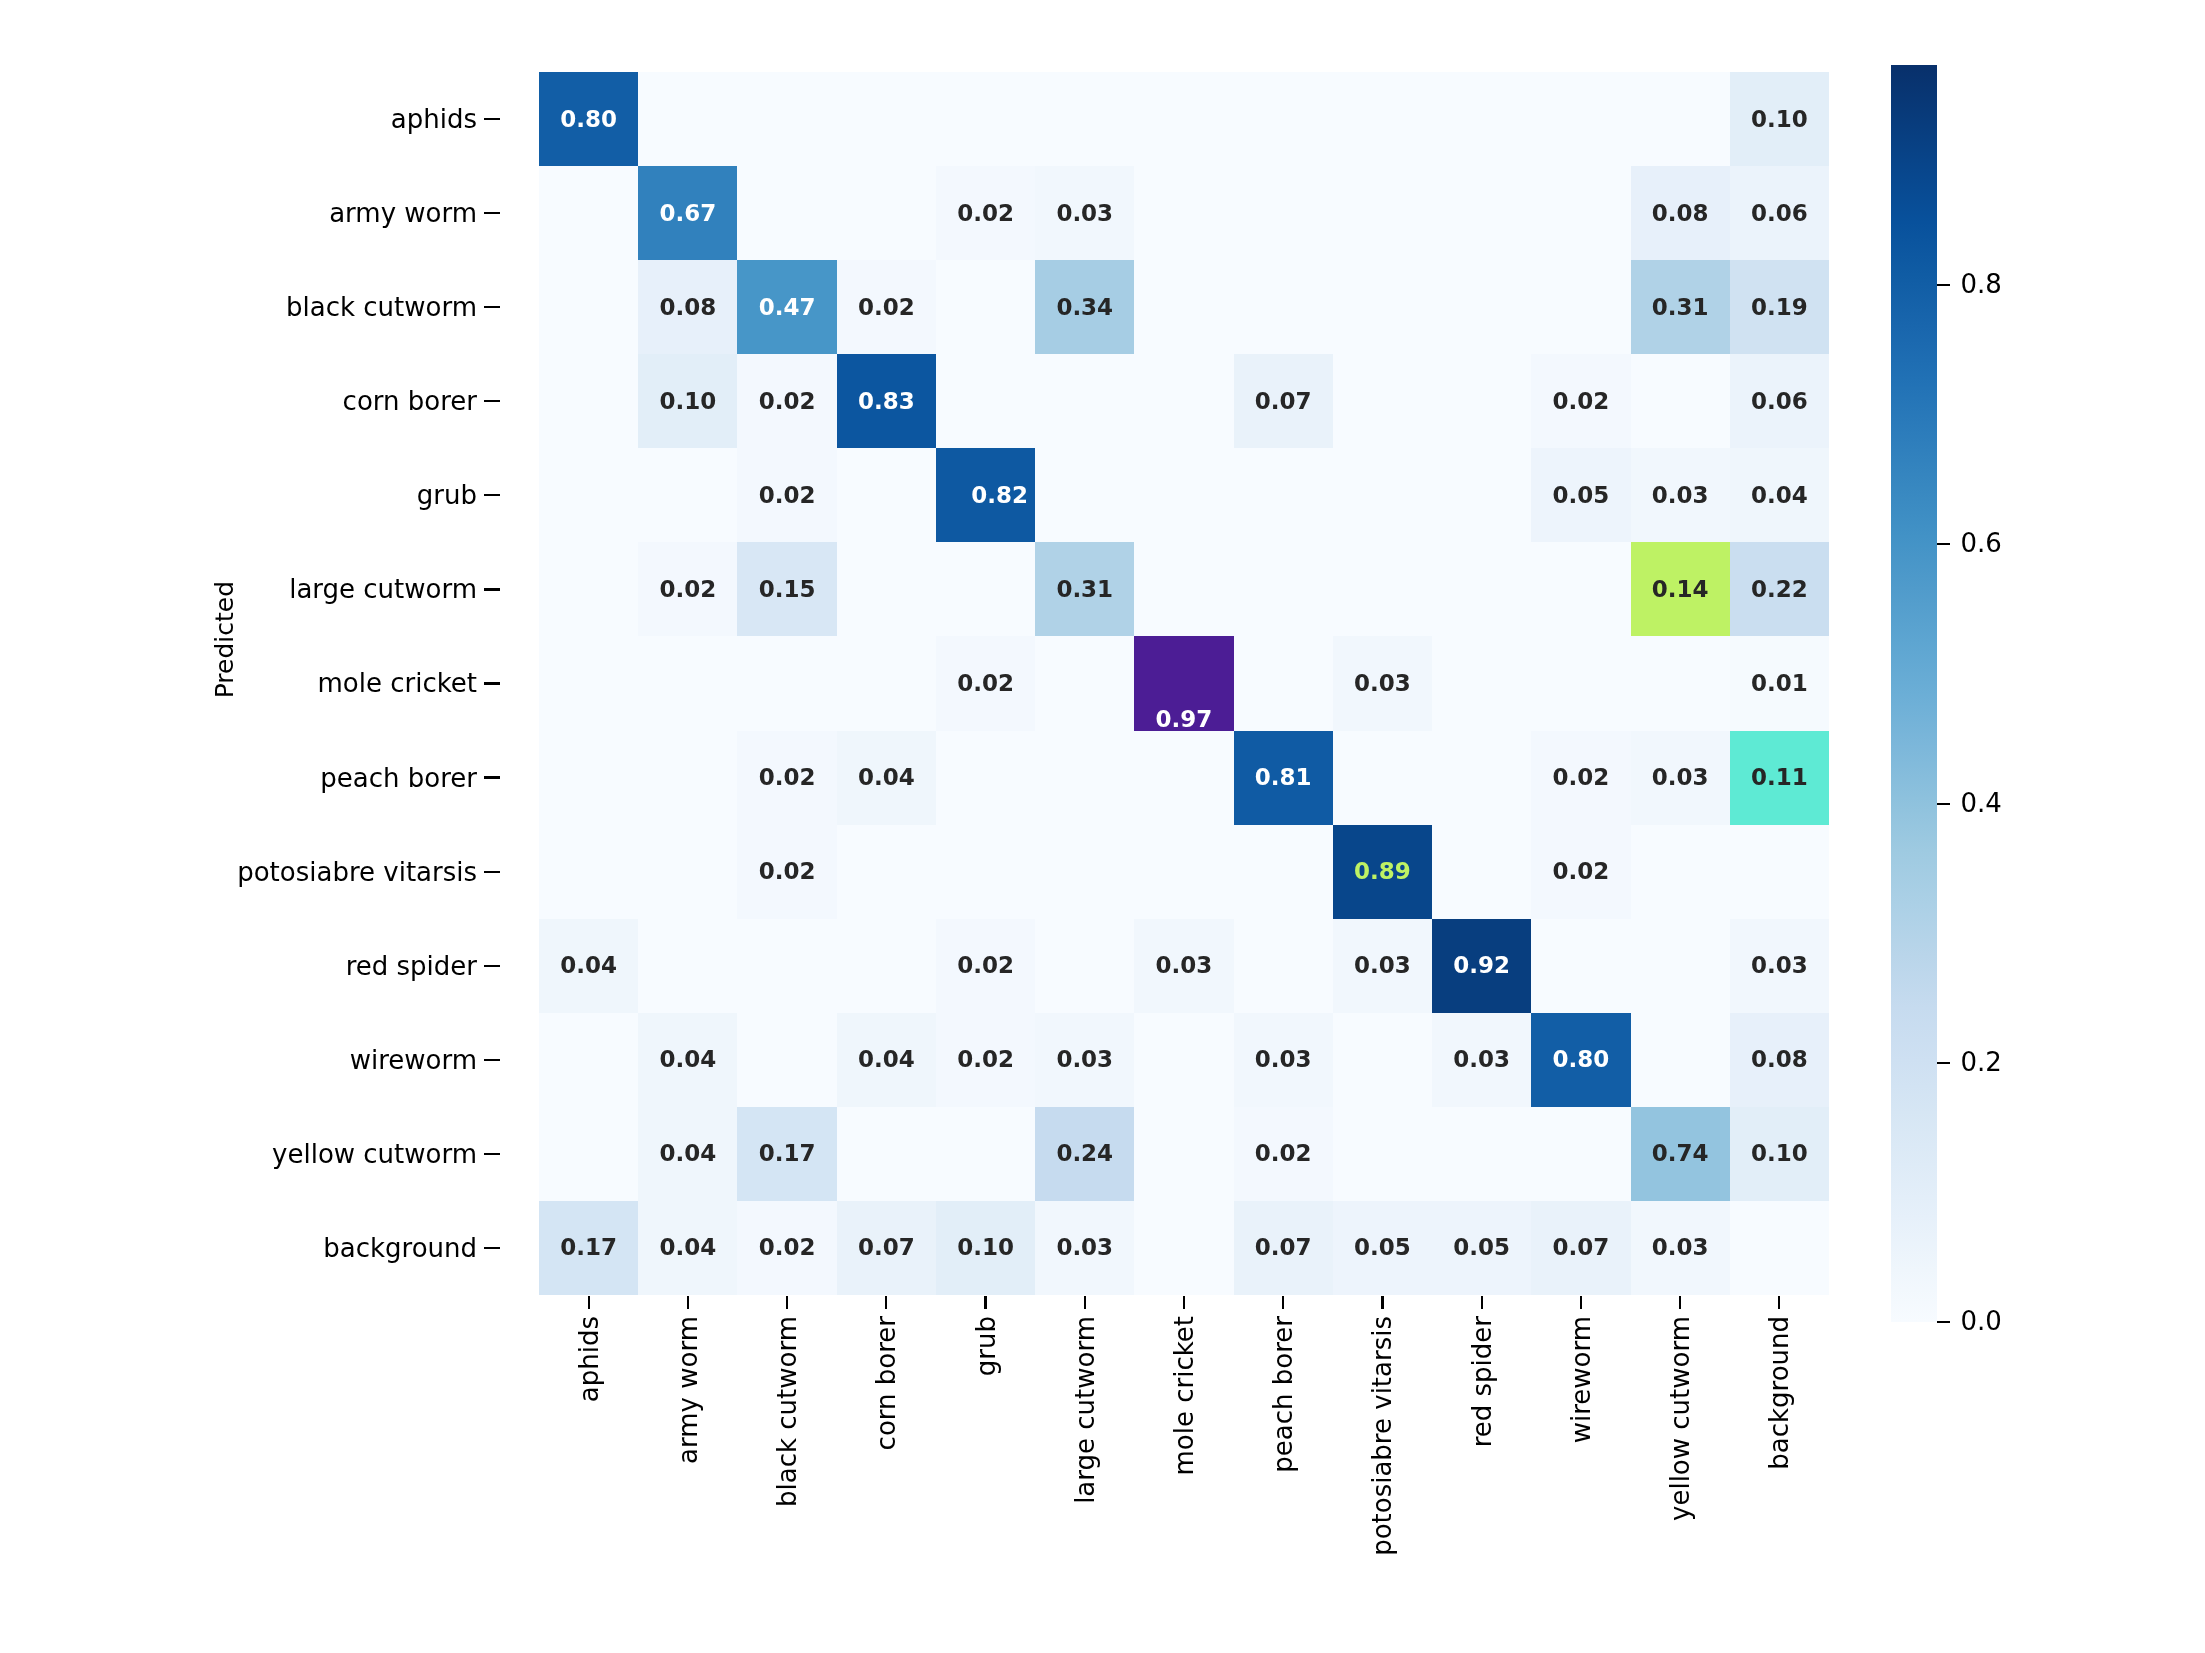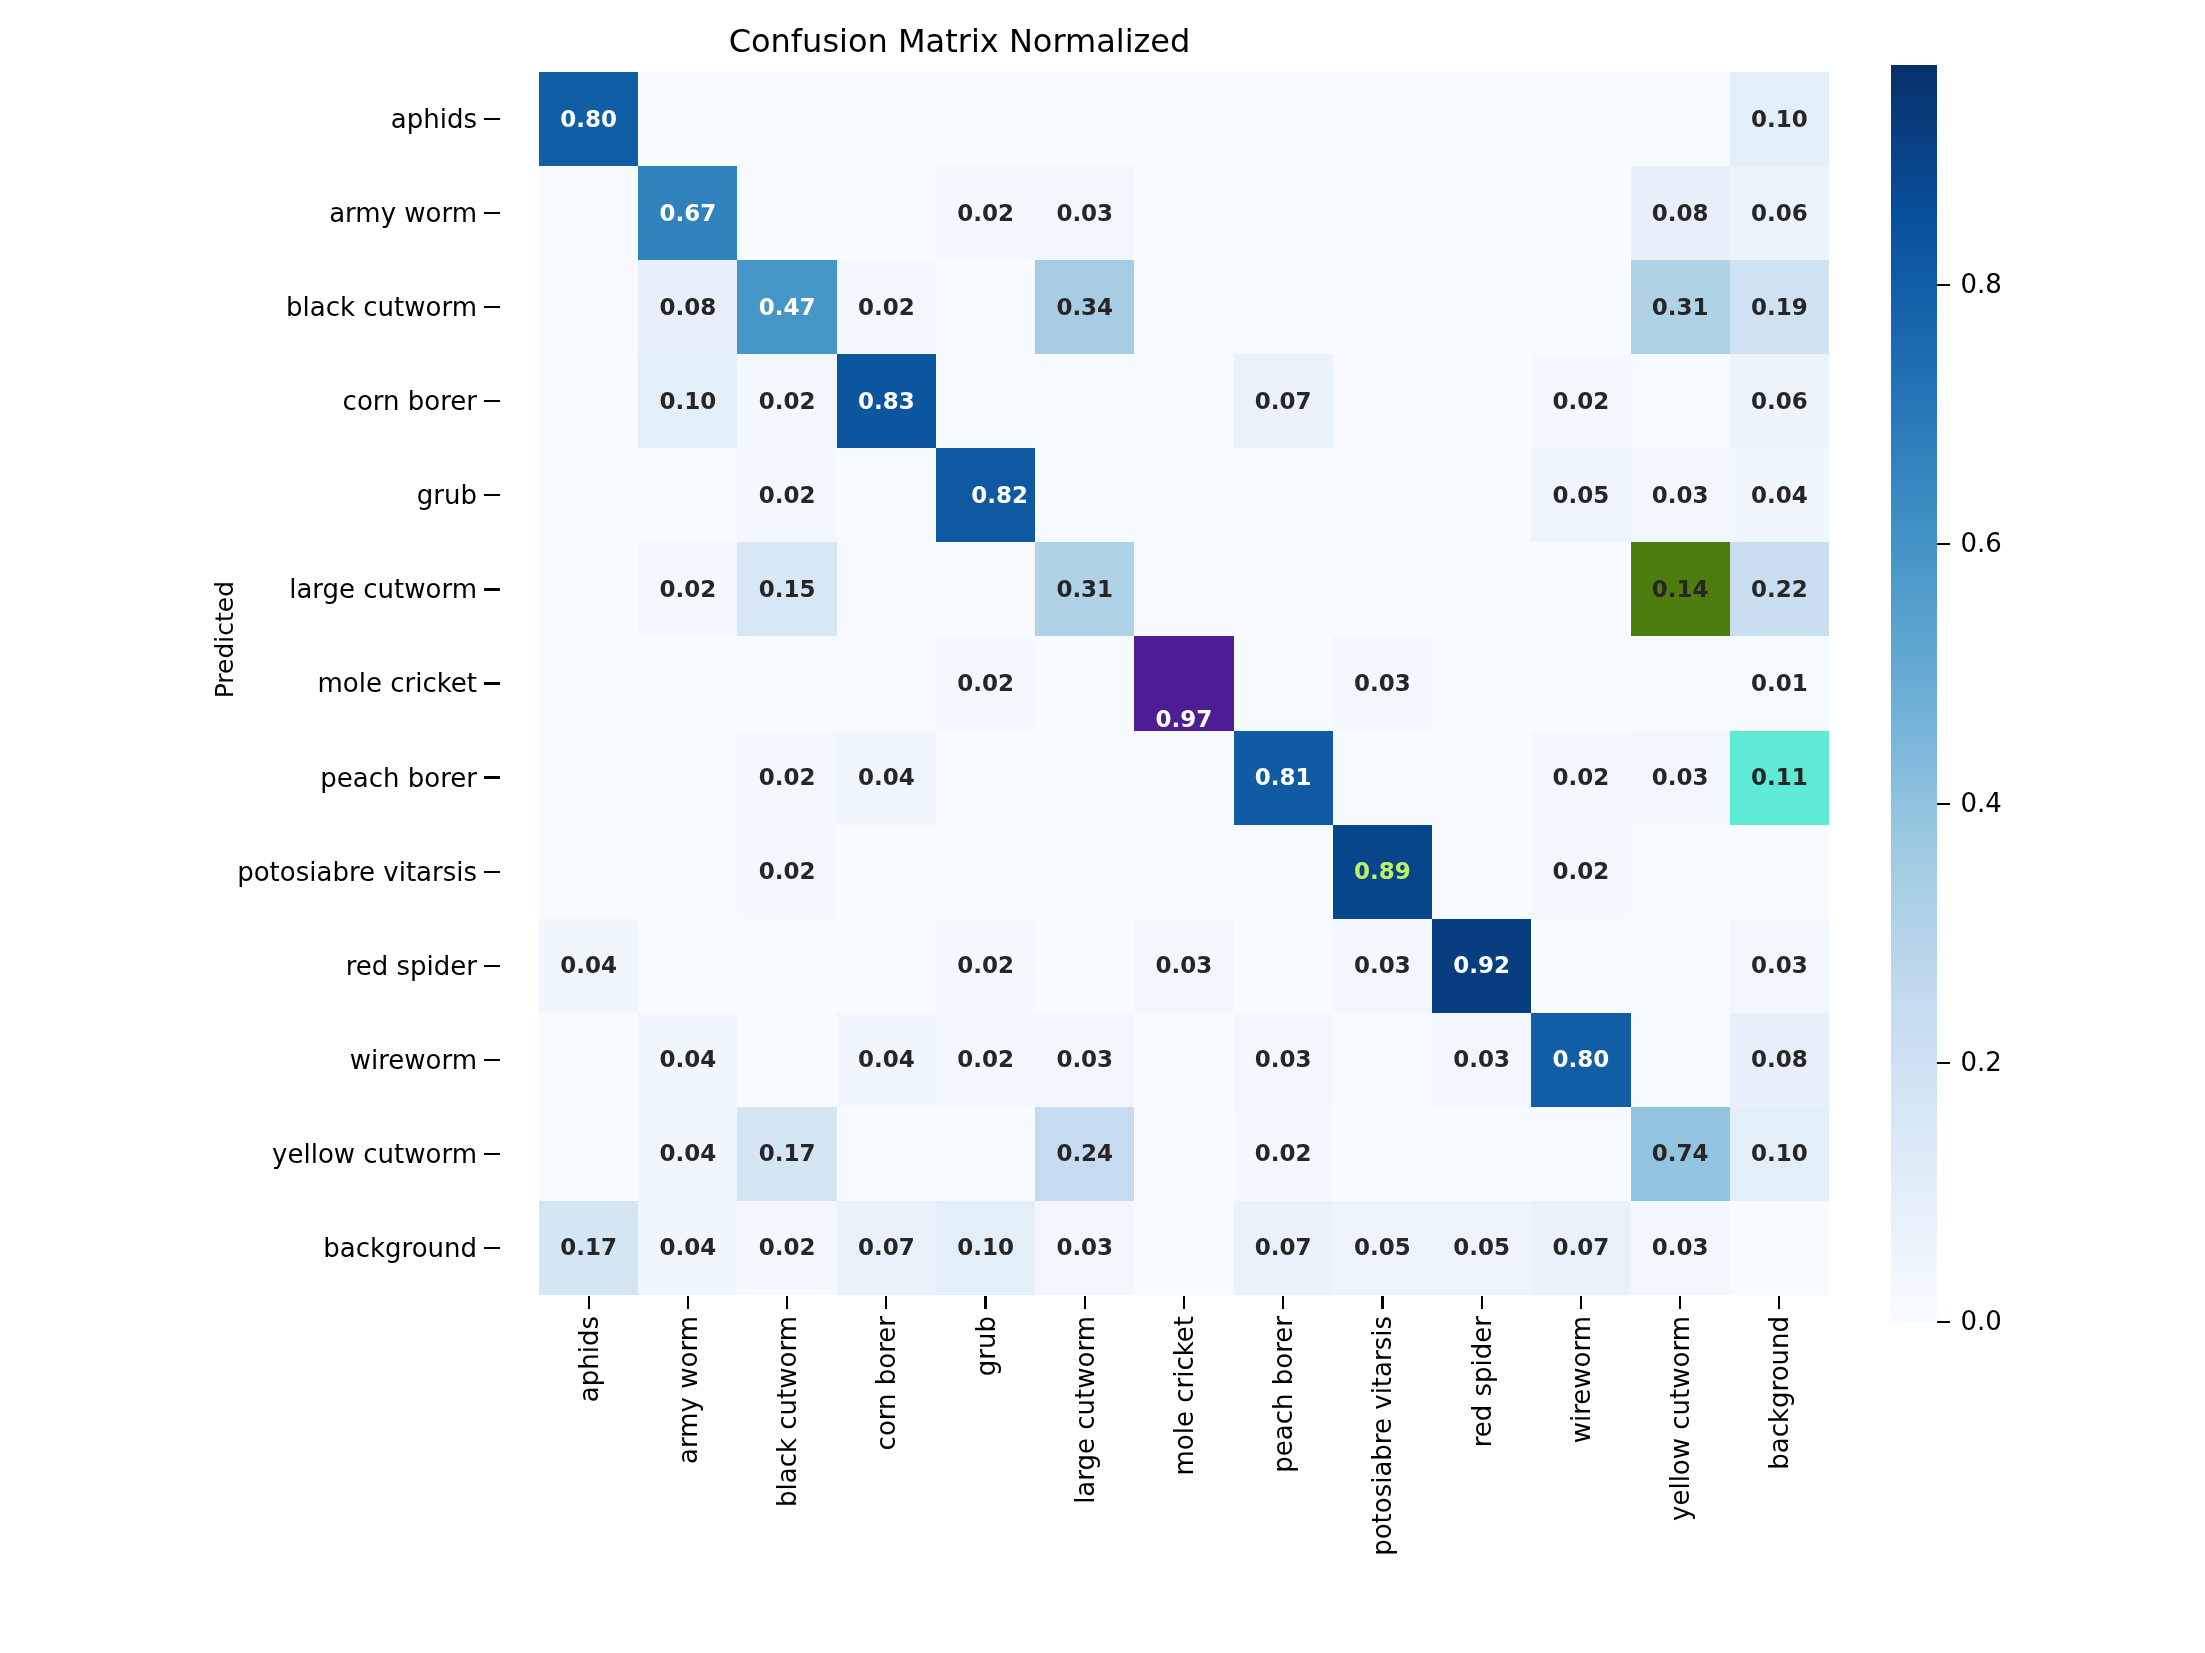--- a/index.html
+++ b/index.html
@@ -210,21 +210,20 @@
     font-family: "DejaVu Sans", sans-serif;
     white-space: nowrap;
     transform: translateY(-0.7px);
   }
 </style>
 </head>
 <body>
 
 <div id="figure">
 
-  <div id="chart-title">Confusion Matrix Normalized</div>
 
   <div id="ylabels">
       <div class="ytick-row">
         <span class="ytick-label">aphids</span>
         <span class="ytick-dash"></span>
       </div>
       <div class="ytick-row">
         <span class="ytick-label">army worm</span>
         <span class="ytick-dash"></span>
       </div>
@@ -401,21 +400,21 @@
         <div class="hm-cell" style="background: rgb(247, 251, 255);"></div>
         <div class="hm-cell" style="background: rgb(247, 251, 255);"></div>
         <div class="hm-cell" style="background: rgb(176, 210, 231);">
           <span class="cell-text" style="color: rgb(38, 38, 38);">0.31</span>
         </div>
         <div class="hm-cell" style="background: rgb(247, 251, 255);"></div>
         <div class="hm-cell" style="background: rgb(247, 251, 255);"></div>
         <div class="hm-cell" style="background: rgb(247, 251, 255);"></div>
         <div class="hm-cell" style="background: rgb(247, 251, 255);"></div>
         <div class="hm-cell" style="background: rgb(247, 251, 255);"></div>
-        <div class="hm-cell" style="background: #4d7c0f;">
+        <div class="hm-cell" style="background: #bef264;">
           <span class="cell-text" style="color: rgb(38, 38, 38);">0.14</span>
         </div>
         <div class="hm-cell" style="background: rgb(202, 222, 240);">
           <span class="cell-text" style="color: rgb(38, 38, 38);">0.22</span>
         </div>
         <div class="hm-cell" style="background: rgb(247, 251, 255);"></div>
         <div class="hm-cell" style="background: rgb(247, 251, 255);"></div>
         <div class="hm-cell" style="background: rgb(247, 251, 255);"></div>
         <div class="hm-cell" style="background: rgb(247, 251, 255);"></div>
         <div class="hm-cell" style="background: rgb(243, 248, 254);">

